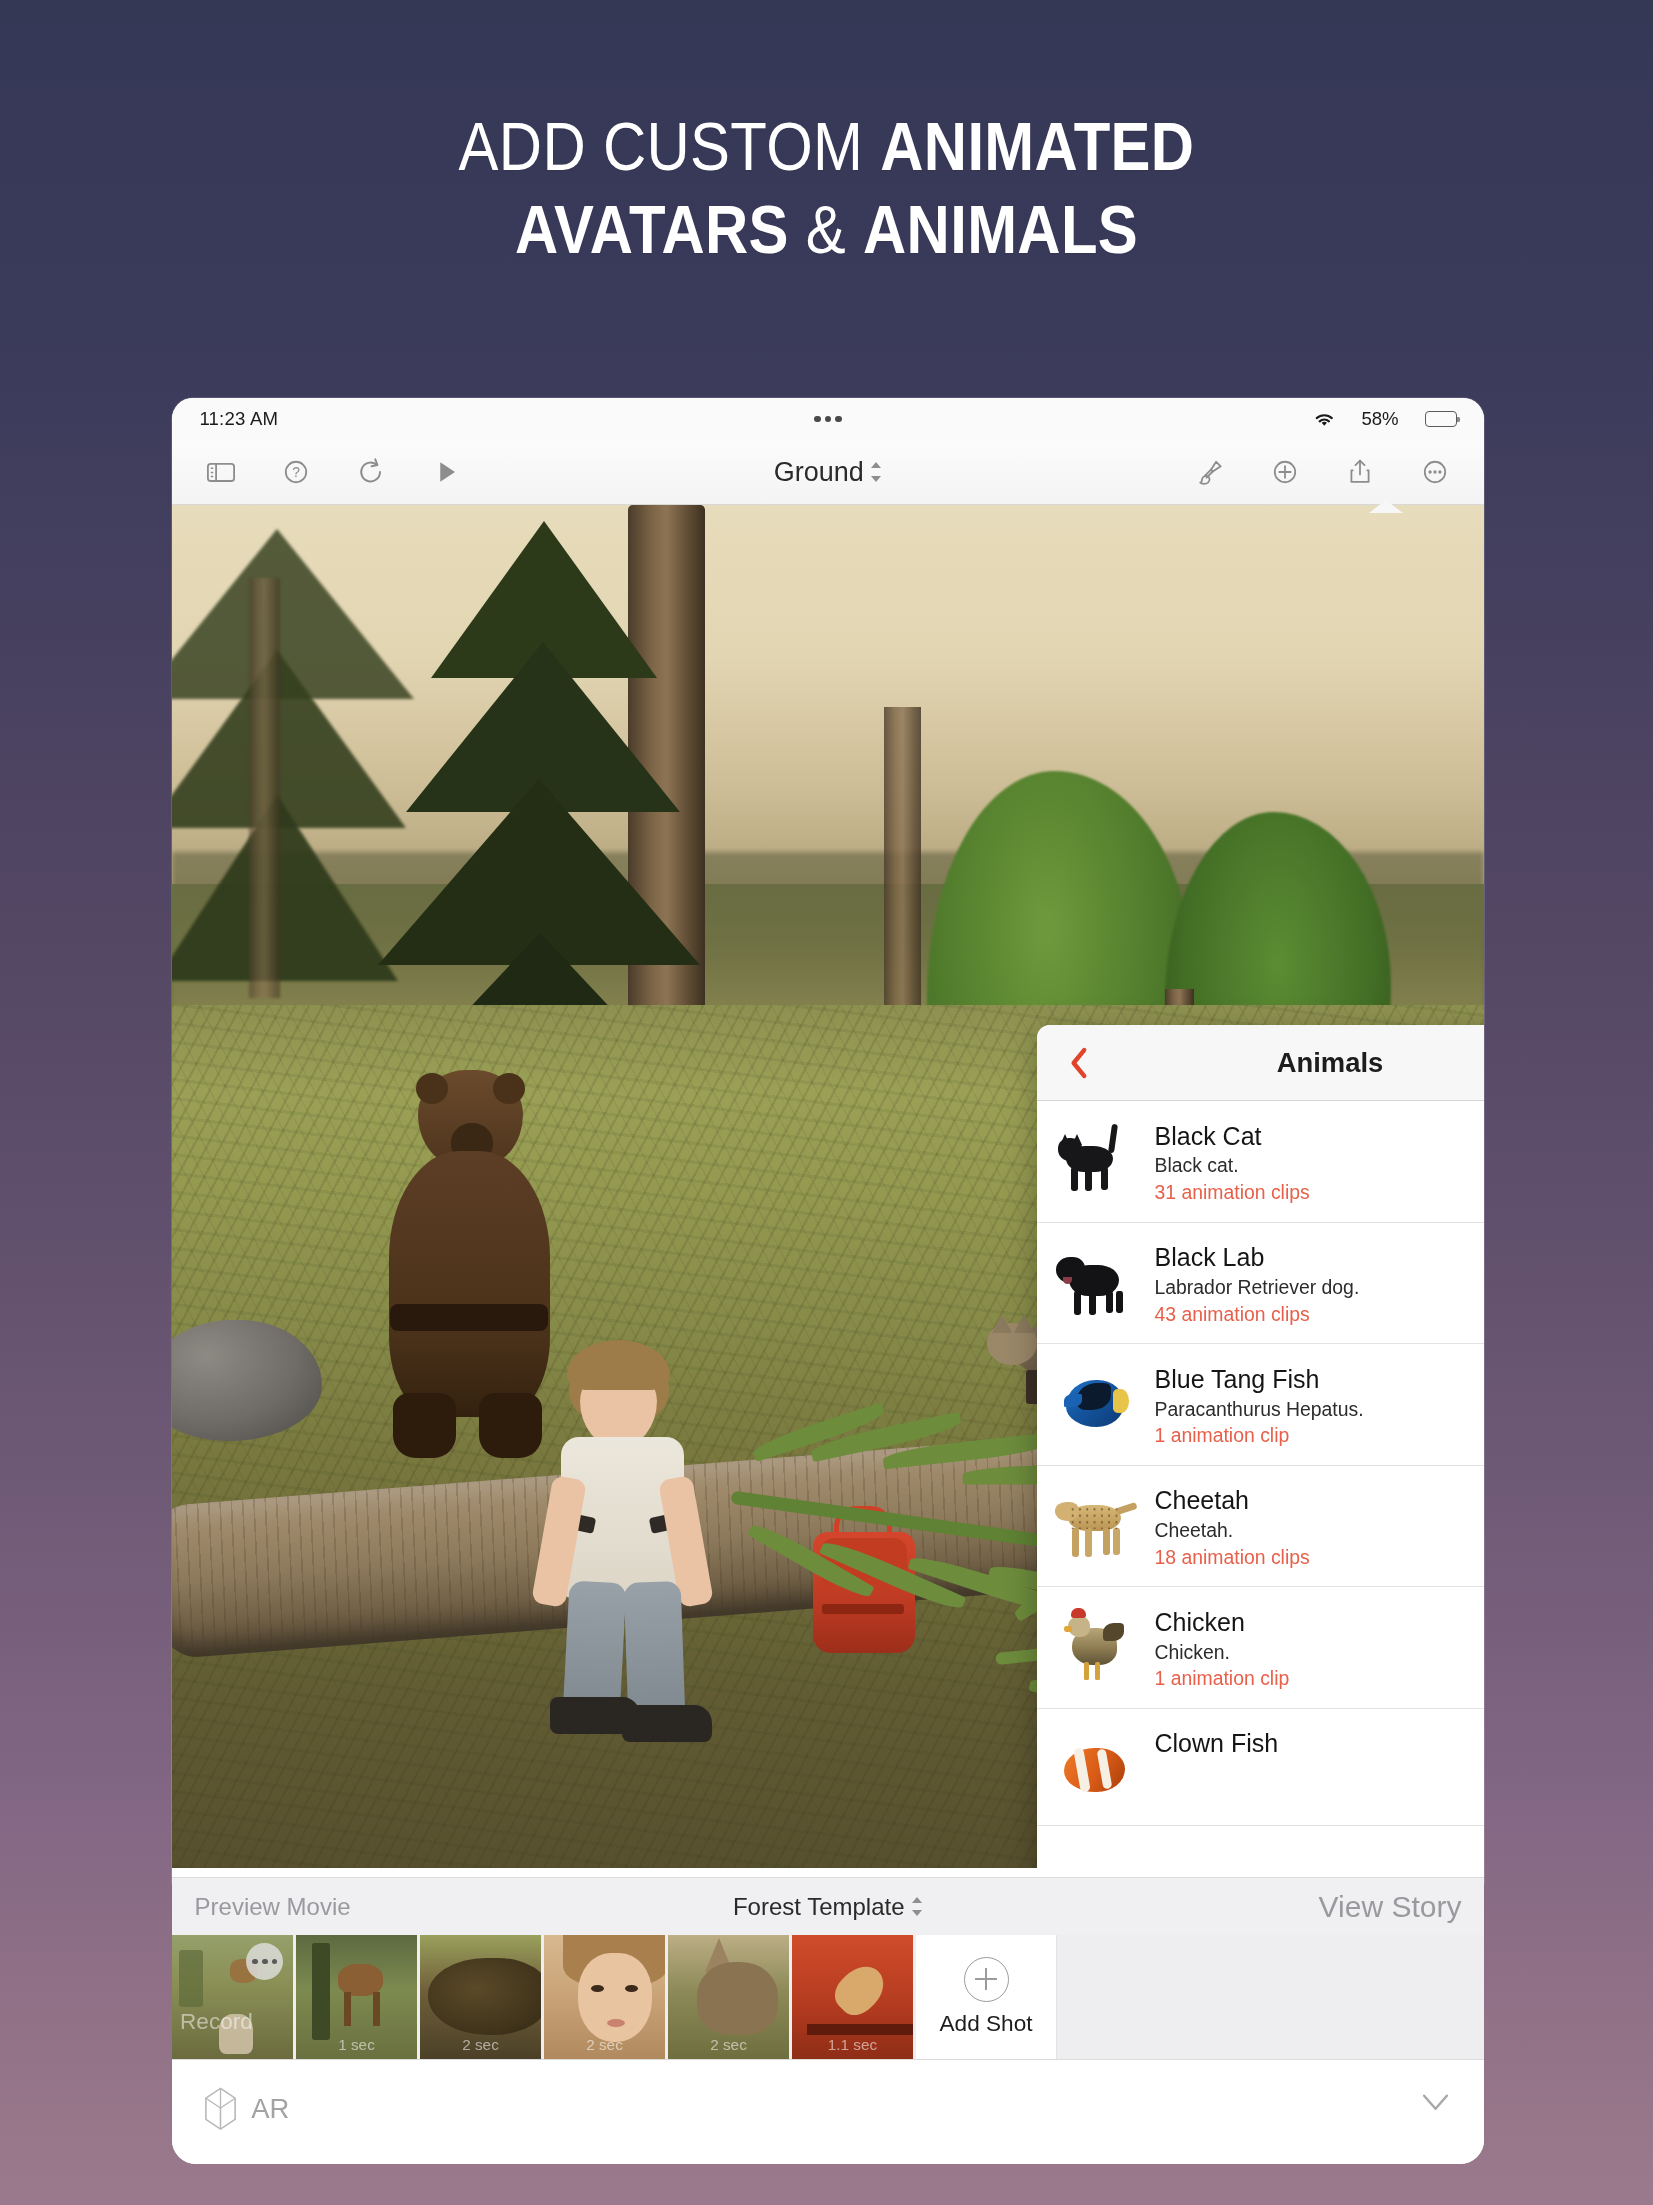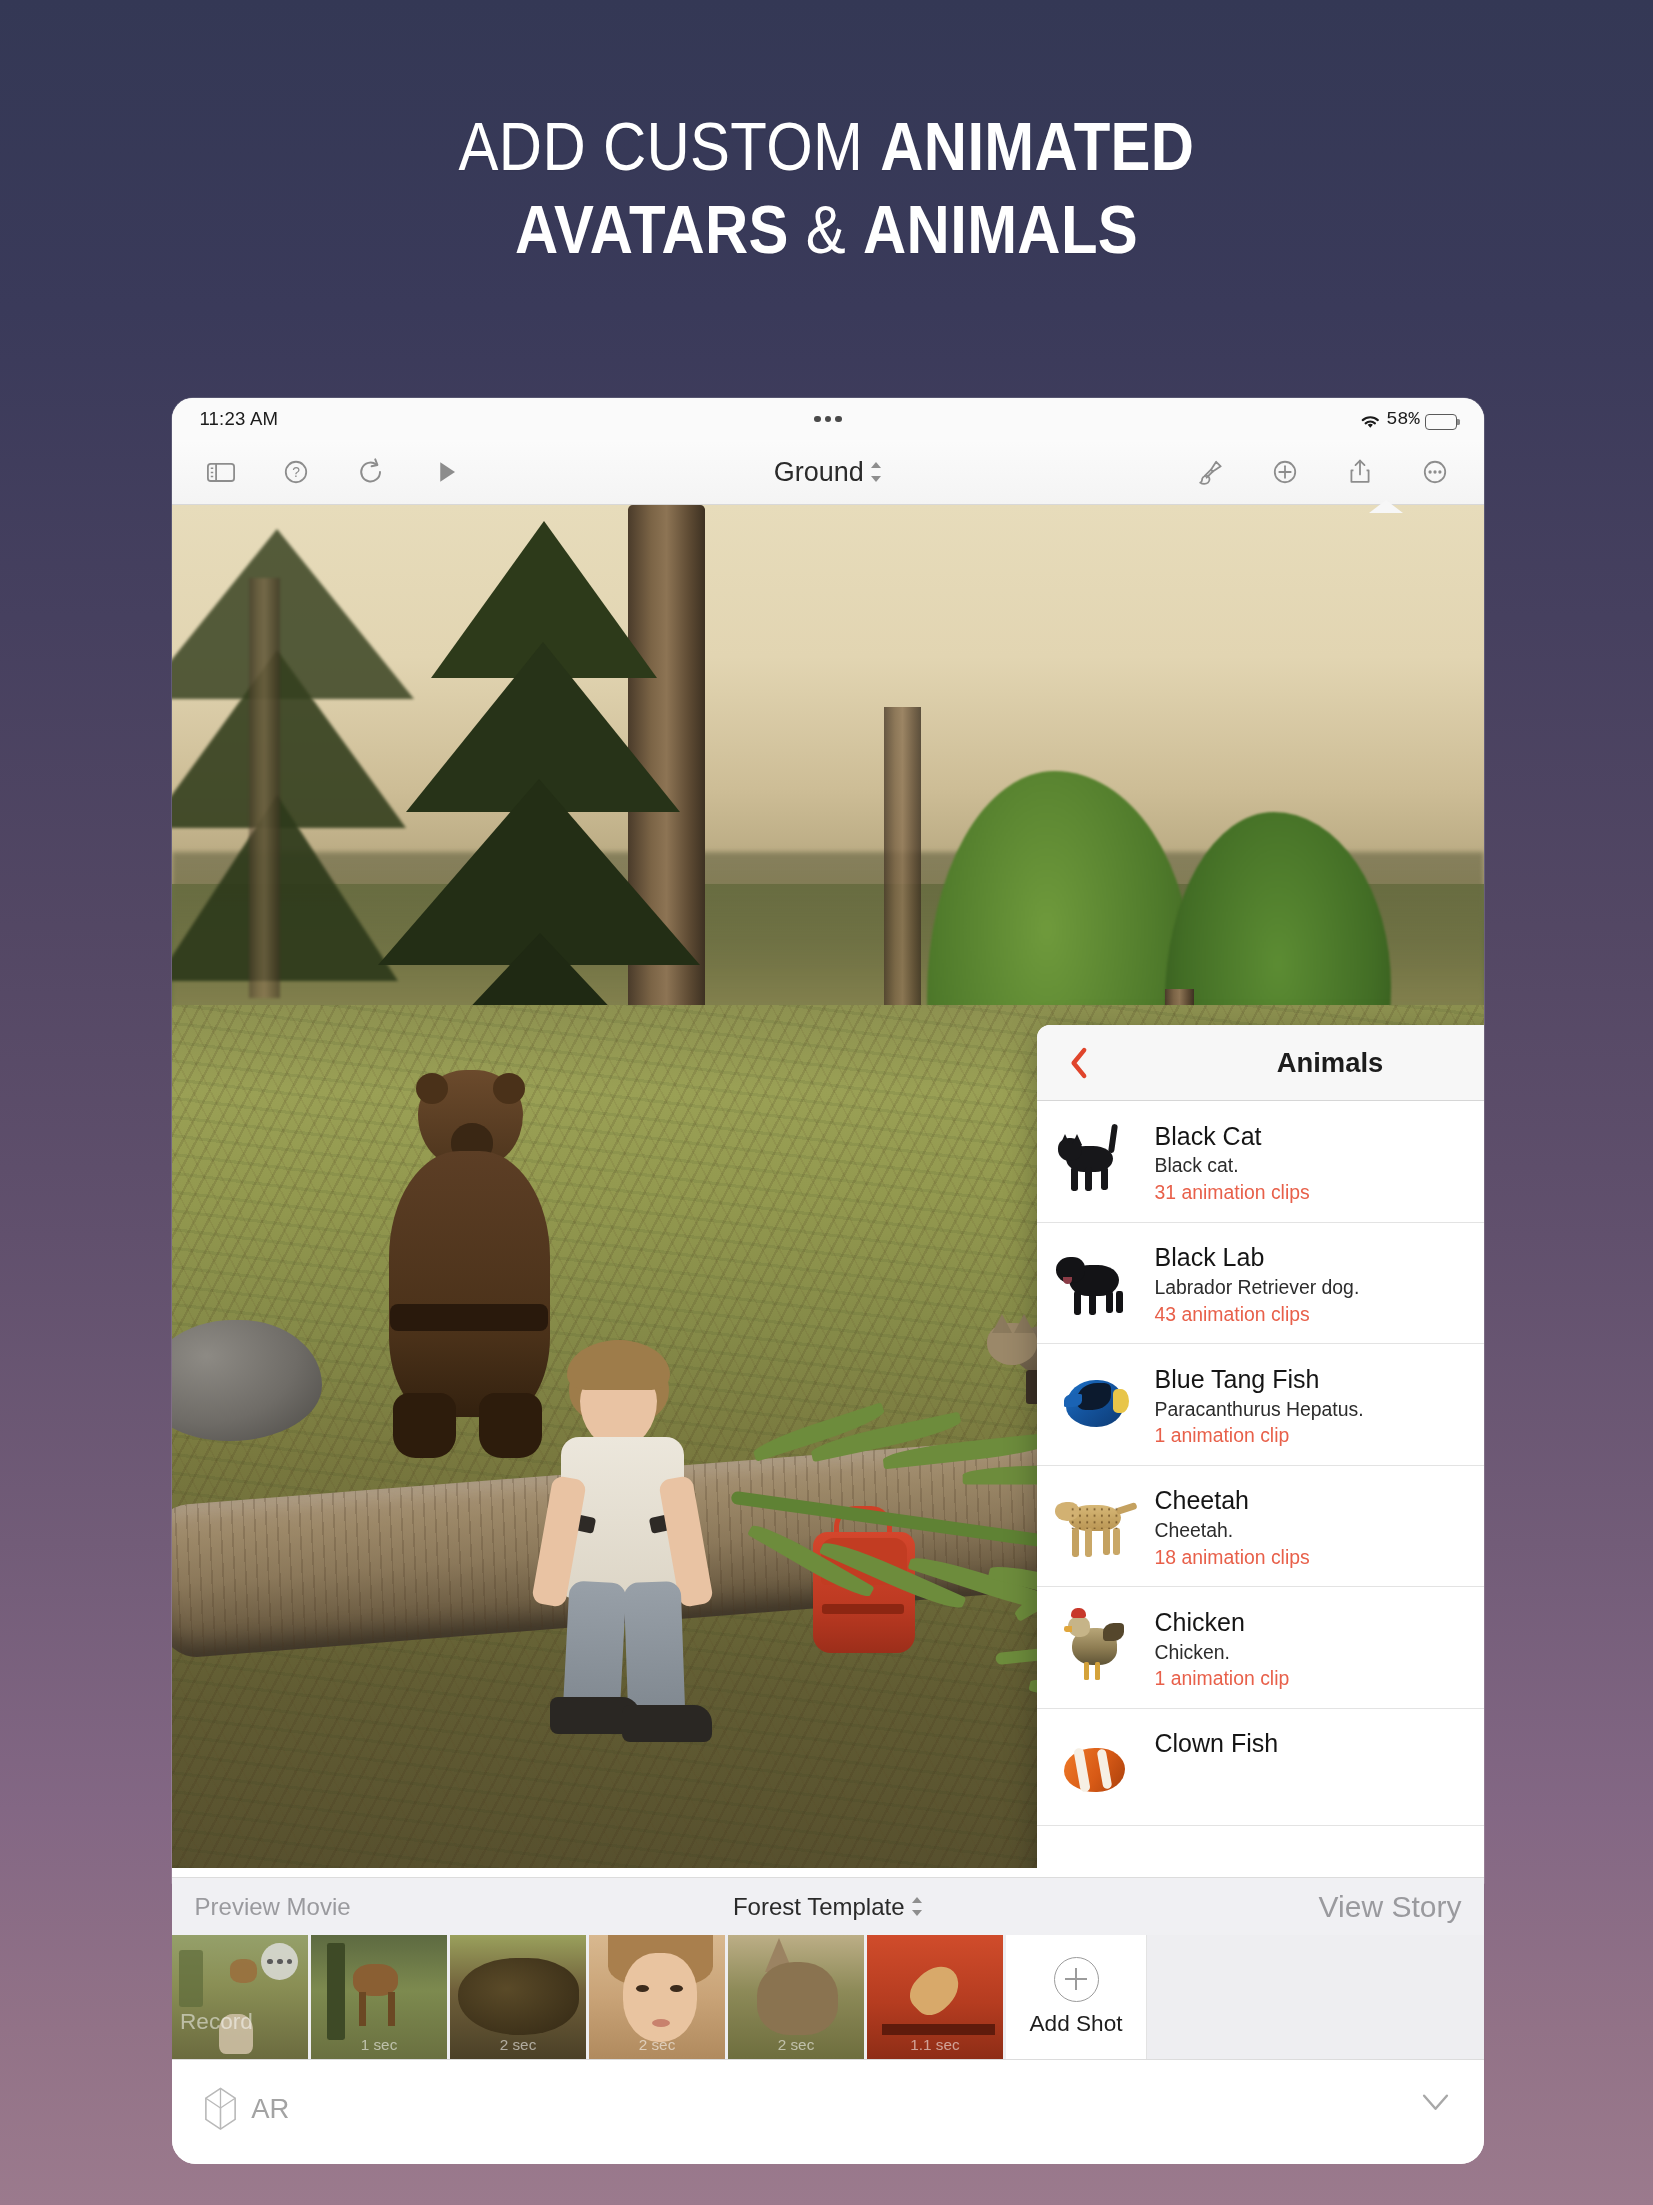--- a/index.html
+++ b/index.html
@@ -60,21 +60,21 @@
   }
   .sb-time { letter-spacing: 0.2px; }
   .sb-center {
     position: absolute; left: 0; right: 0; top: 0; bottom: 0;
     display: flex; align-items: center; justify-content: center;
     pointer-events: none;
   }
   .sb-dots { display: flex; gap: 4px; }
   .sb-dots i { width: 6.5px; height: 6.5px; border-radius: 50%; background: #4a4a4a; display: block; }
   .sb-right {
-    margin-left: auto; display: flex; align-items: flex-end; gap: 5px; font-family: Liberation Mono, monospace;
+    margin-left: auto; display: flex; align-items: center; gap: 26px;
   }
   .wifi { width: 22.6px; height: 16px; position: relative; }
   .batt {
     width: 32px; height: 16px; border: 1.6px solid #5a5a5a; border-radius: 4px;
     position: relative; padding: 1.6px;
   }
   .batt::after {
     content: ""; position: absolute; right: -4px; top: 4.8px;
     width: 2.4px; height: 5.7px; background: #8a8a8a; border-radius: 0 1.6px 1.6px 0;
   }
@@ -271,21 +271,21 @@
     pointer-events: none;
   }
   .bb-title { font-size: 24px; color: #2a2a2a; }
 
   .filmstrip {
     position: relative; width: 100%; height: 125px;
     background: #eeeef1; display: flex; align-items: stretch;
     border-bottom: 0.8px solid #dcdcdc;
   }
   .shot {
-    position: relative; width: 139px; height: 100%;
+    position: relative; width: 124px; height: 100%;
     border-right: 3.2px solid #eeeef1; overflow: hidden;
   }
   .shot-label {
     position: absolute; left: 8px; bottom: 24px;
     font-size: 22.6px; color: rgba(255,255,255,.5);
   }
   .shot-dur {
     position: absolute; left: 50%; transform: translateX(-50%); bottom: 4.8px;
     font-size: 15.3px; color: rgba(255,255,255,.55);
   }

